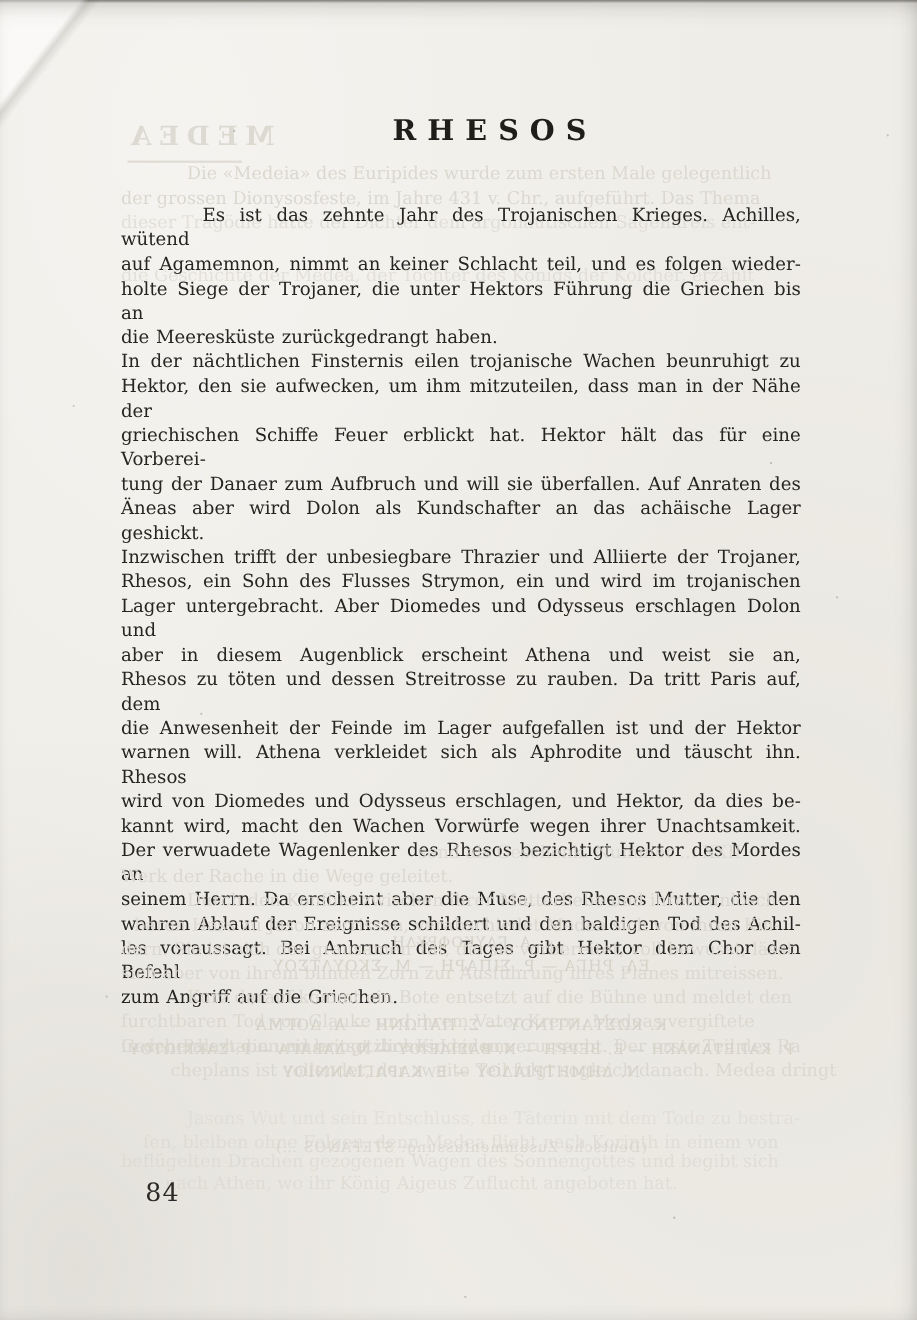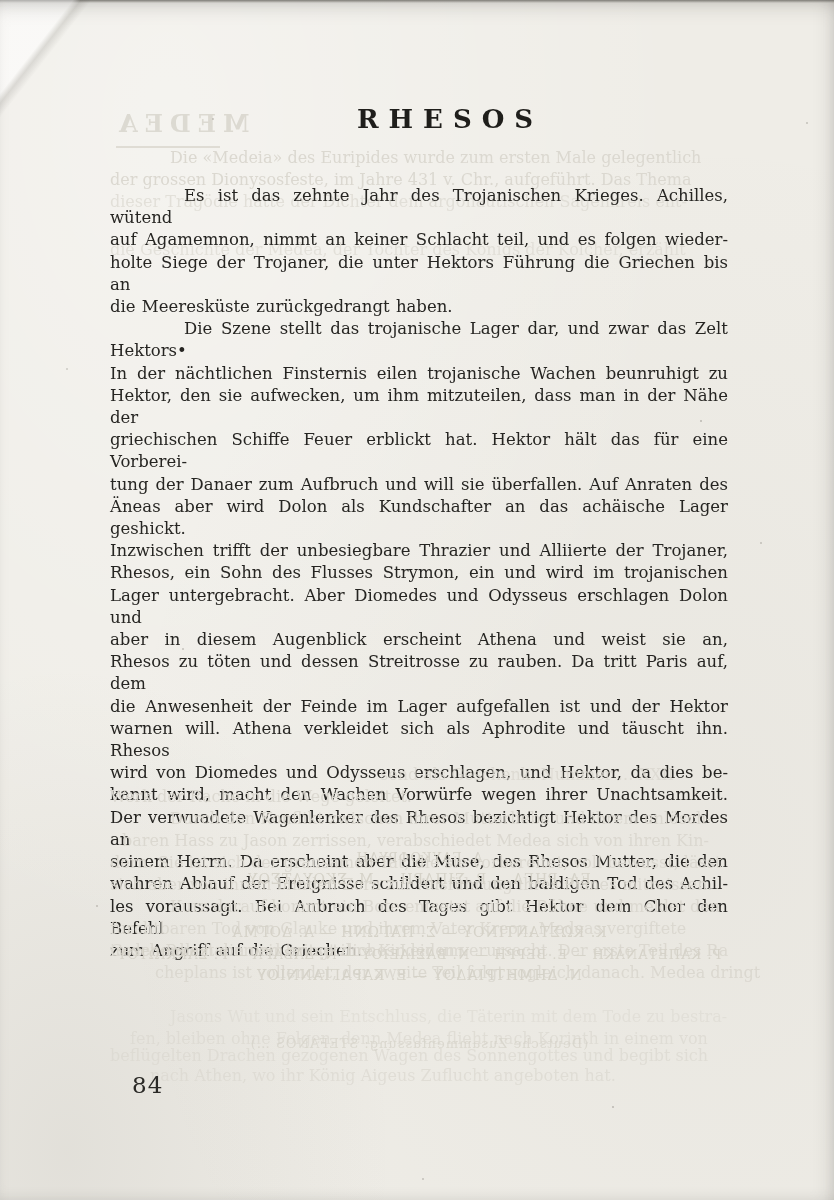--- a/index.html
+++ b/index.html
@@ -86,21 +86,20 @@
   <h1 class="title">RHESOS</h1>
 
   <div class="body">
     <div class="para">
         <div class="bline jline indent">Es ist das zehnte Jahr des Trojanischen Krieges. Achilles, wütend</div>
         <div class="bline jline">auf Agamemnon, nimmt an keiner Schlacht teil, und es folgen wieder-</div>
         <div class="bline jline">holte Siege der Trojaner, die unter Hektors Führung die Griechen bis an</div>
         <div class="bline">die Meeresküste zurückgedrangt haben.</div>
       </div>
     <div class="para">
-        <div class="bline jline indent">Die Szene stellt das trojanische Lager dar, und zwar das Zelt Hektors•</div>
         <div class="bline jline">In der nächtlichen Finsternis eilen trojanische Wachen beunruhigt zu</div>
         <div class="bline jline">Hektor, den sie aufwecken, um ihm mitzuteilen, dass man in der Nähe der</div>
         <div class="bline jline">griechischen Schiffe Feuer erblickt hat. Hektor hält das für eine Vorberei-</div>
         <div class="bline jline">tung der Danaer zum Aufbruch und will sie überfallen. Auf Anraten des</div>
         <div class="bline jline">Äneas aber wird Dolon als Kundschafter an das achäische Lager geshickt.</div>
         <div class="bline jline">Inzwischen trifft der unbesiegbare Thrazier und Alliierte der Trojaner,</div>
         <div class="bline jline">Rhesos, ein Sohn des Flusses Strymon, ein und wird im trojanischen</div>
         <div class="bline jline">Lager untergebracht. Aber Diomedes und Odysseus erschlagen Dolon und</div>
         <div class="bline jline">aber in diesem Augenblick erscheint Athena und weist sie an,</div>
         <div class="bline jline">Rhesos zu töten und dessen Streitrosse zu rauben. Da tritt Paris auf, dem</div>

